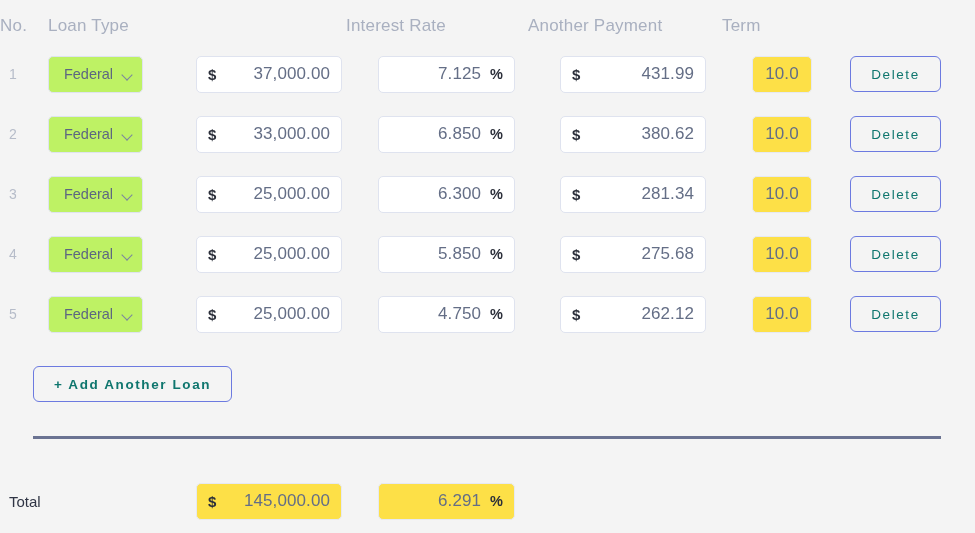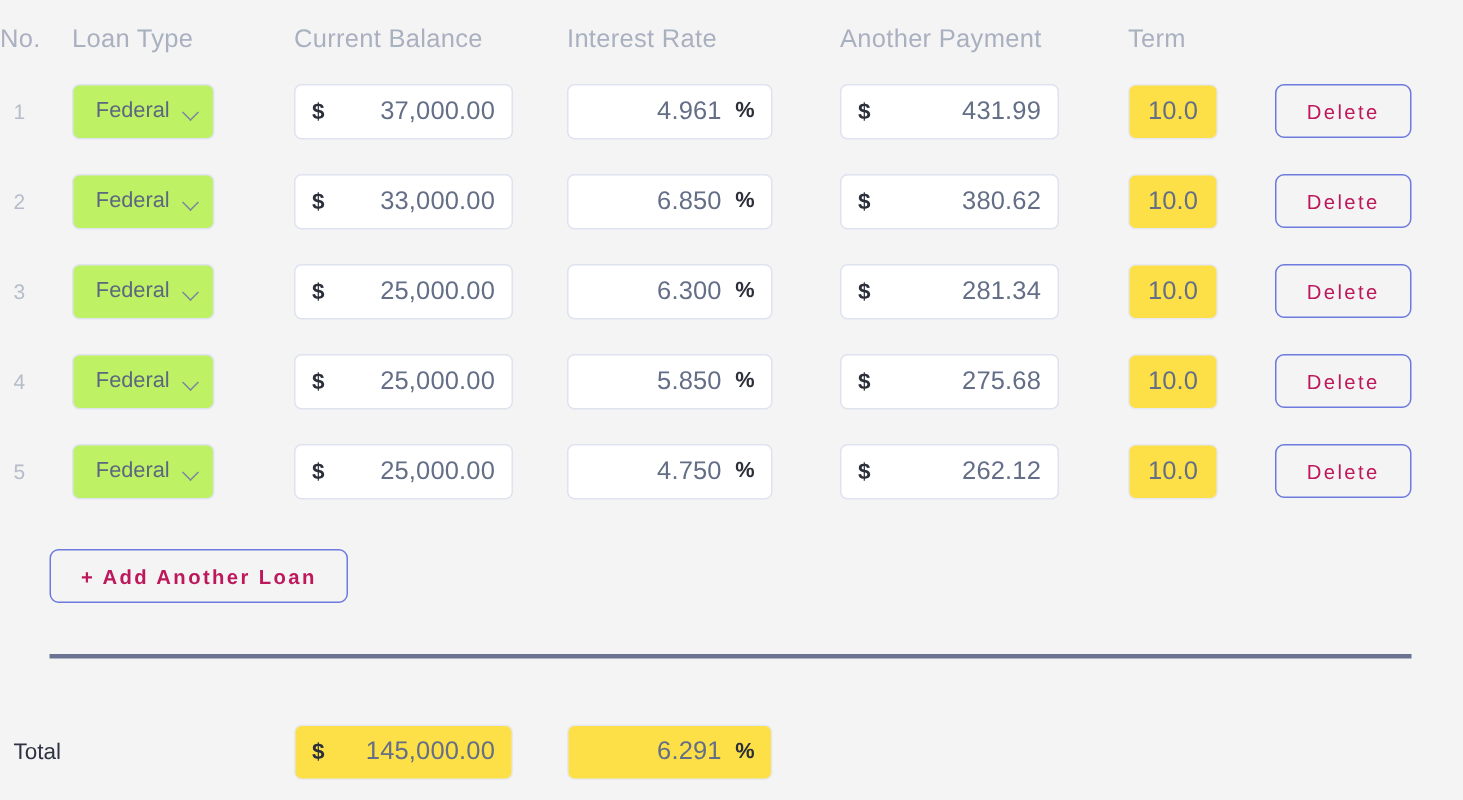--- a/index.html
+++ b/index.html
@@ -121,21 +121,21 @@
   .val.center {
     text-align: center;
     flex: none;
   }
 
   
   .btn-outline {
     border: 1.6px solid #6c7ae0;
     border-radius: 6px;
     background: transparent;
-    color: #be185d;
+    color: #0f766e;
     font-family: "Liberation Sans", sans-serif;
     font-size: 13.5px;
     letter-spacing: 1.6px;
     cursor: pointer;
     box-sizing: border-box;
   }
   .btn-delete {
     width: 91px;
     height: 36px;
     padding: 0;
@@ -175,21 +175,20 @@
 </head>
 <body>
 
 <div class="sheet">
 
   
   <div class="grid header-row">
     <div class="col-head">No.</div>
     <div class="col-head">Loan Type</div>
     <div></div>
-    <div class="col-head">Current Balance</div>
     <div></div>
     <div class="col-head">Interest Rate</div>
     <div></div>
     <div class="col-head">Another Payment</div>
     <div></div>
     <div class="col-head">Term</div>
     <div></div>
     <div></div>
   </div>
 
@@ -207,21 +206,21 @@
       <div></div>
 
       <div class="field money">
         <span class="adorn-left">$</span>
         <span class="val">37,000.00</span>
       </div>
 
       <div></div>
 
       <div class="field rate">
-        <span class="val">4.961</span>
+        <span class="val">7.125</span>
         <span class="adorn-right">%</span>
       </div>
 
       <div></div>
 
       <div class="field money">
         <span class="adorn-left">$</span>
         <span class="val">431.99</span>
       </div>
 

